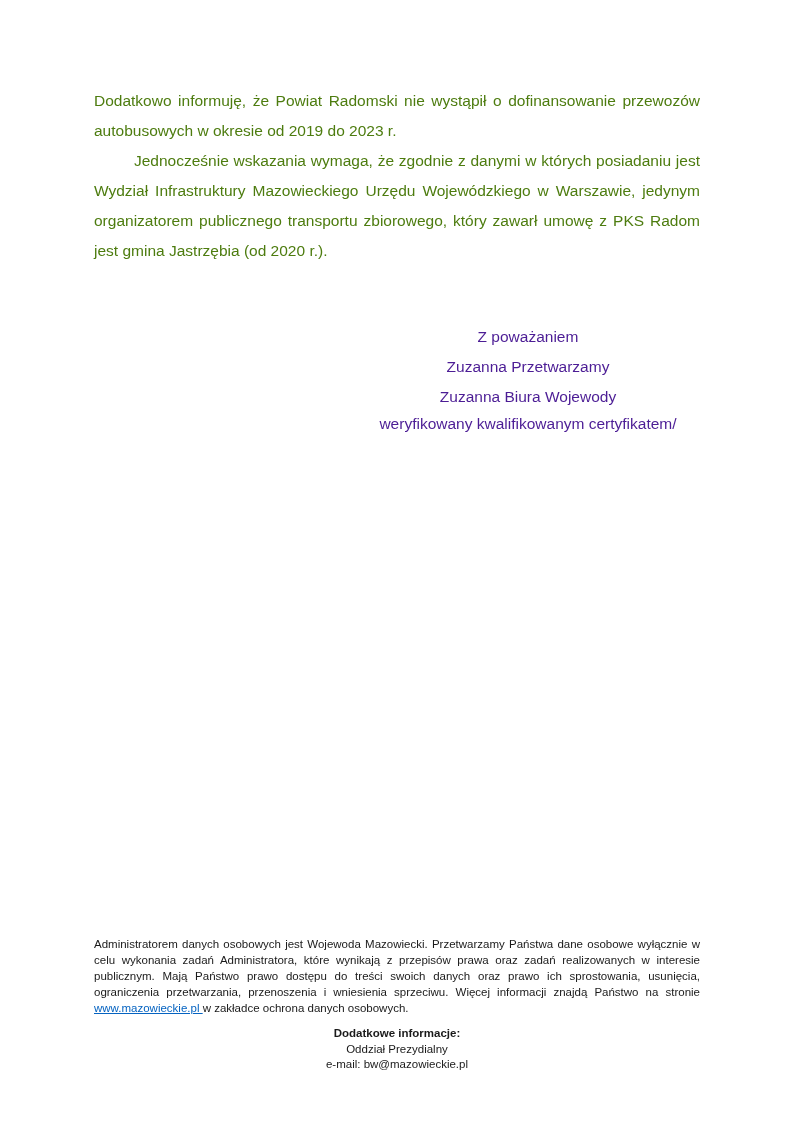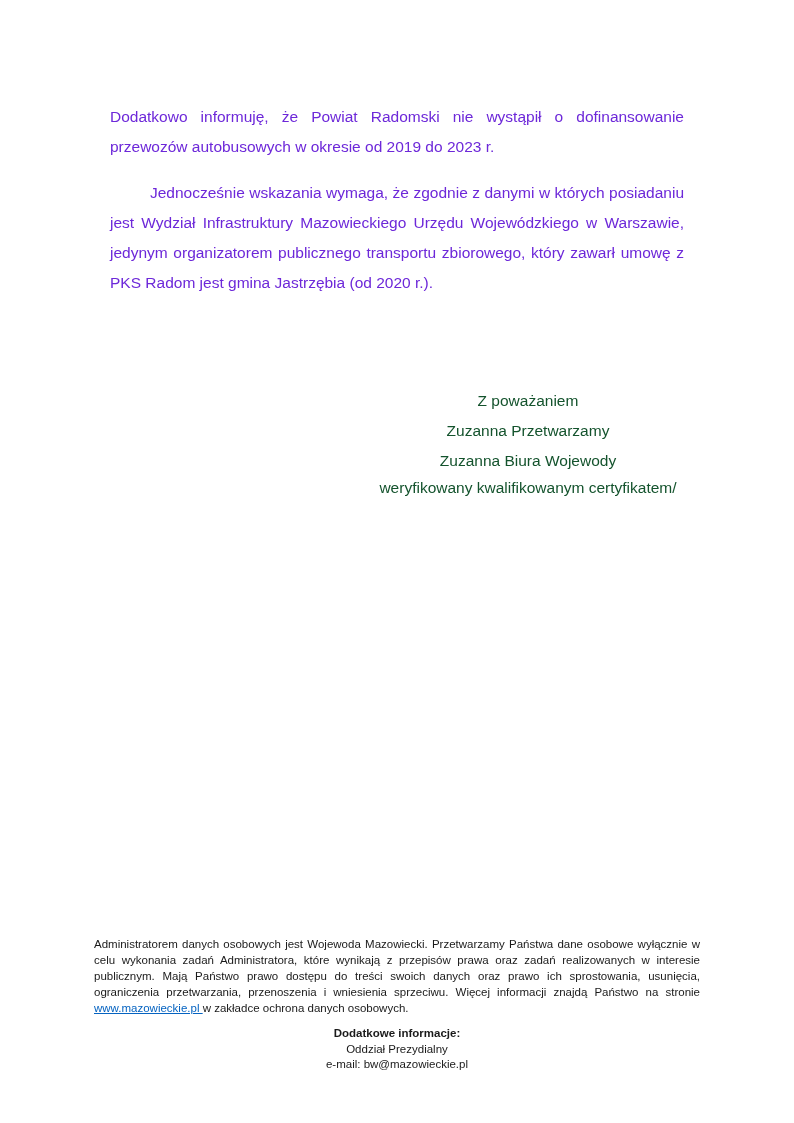--- a/index.html
+++ b/index.html
@@ -14,34 +14,34 @@
     background: #ffffff;
     color: #000000;
     font-family: "Liberation Sans", sans-serif;
     overflow: hidden;
     margin: 0 auto;
   }
   .content {
     padding: 86px 94px 0 94px;
   }
   .para {
-    margin: 16px;
+    margin: 0;
     font-size: 15.5px;
     line-height: 30px;
     text-align: justify;
-    color: #6d28d9;
+    color: #4d7c0f;
   }
   .para.indent {
     text-indent: 40px;
   }
   .signature-block {
     width: 336px;
-    margin: 88px 0 0 266px;
+    margin: 56px 0 0 266px;
     text-align: center;
-    color: #14532d;
+    color: #4c1d95;
   }
   .signature-block p {
     margin: 0;
     font-size: 15.5px;
     line-height: 30px;
   }
   .signature-block .esign p {
     line-height: 24px;
   }
   .footer {

